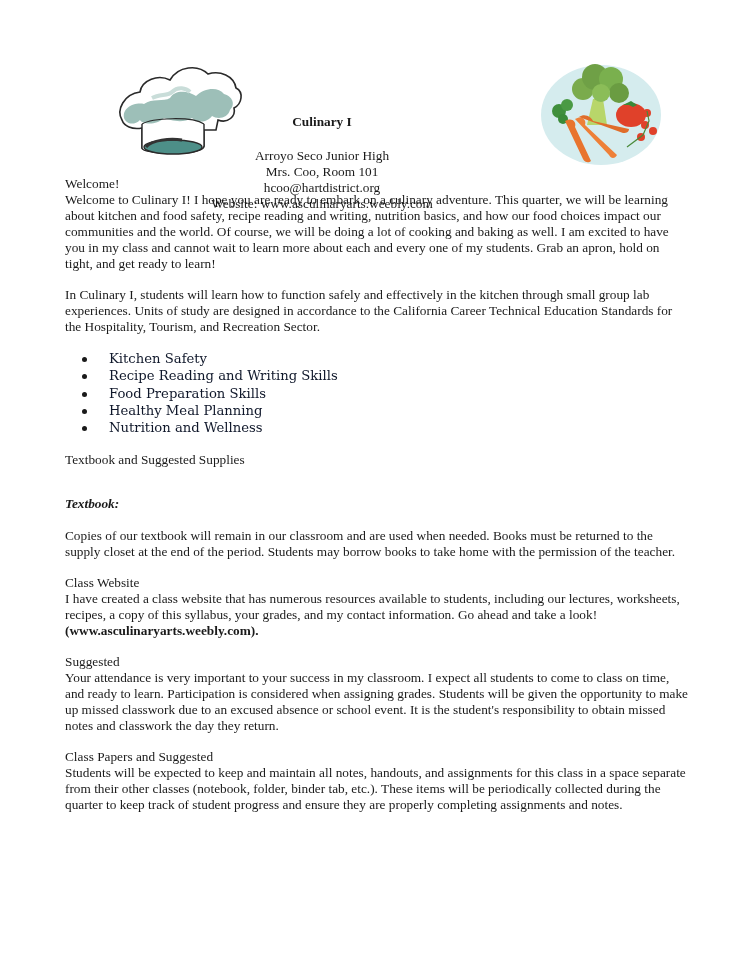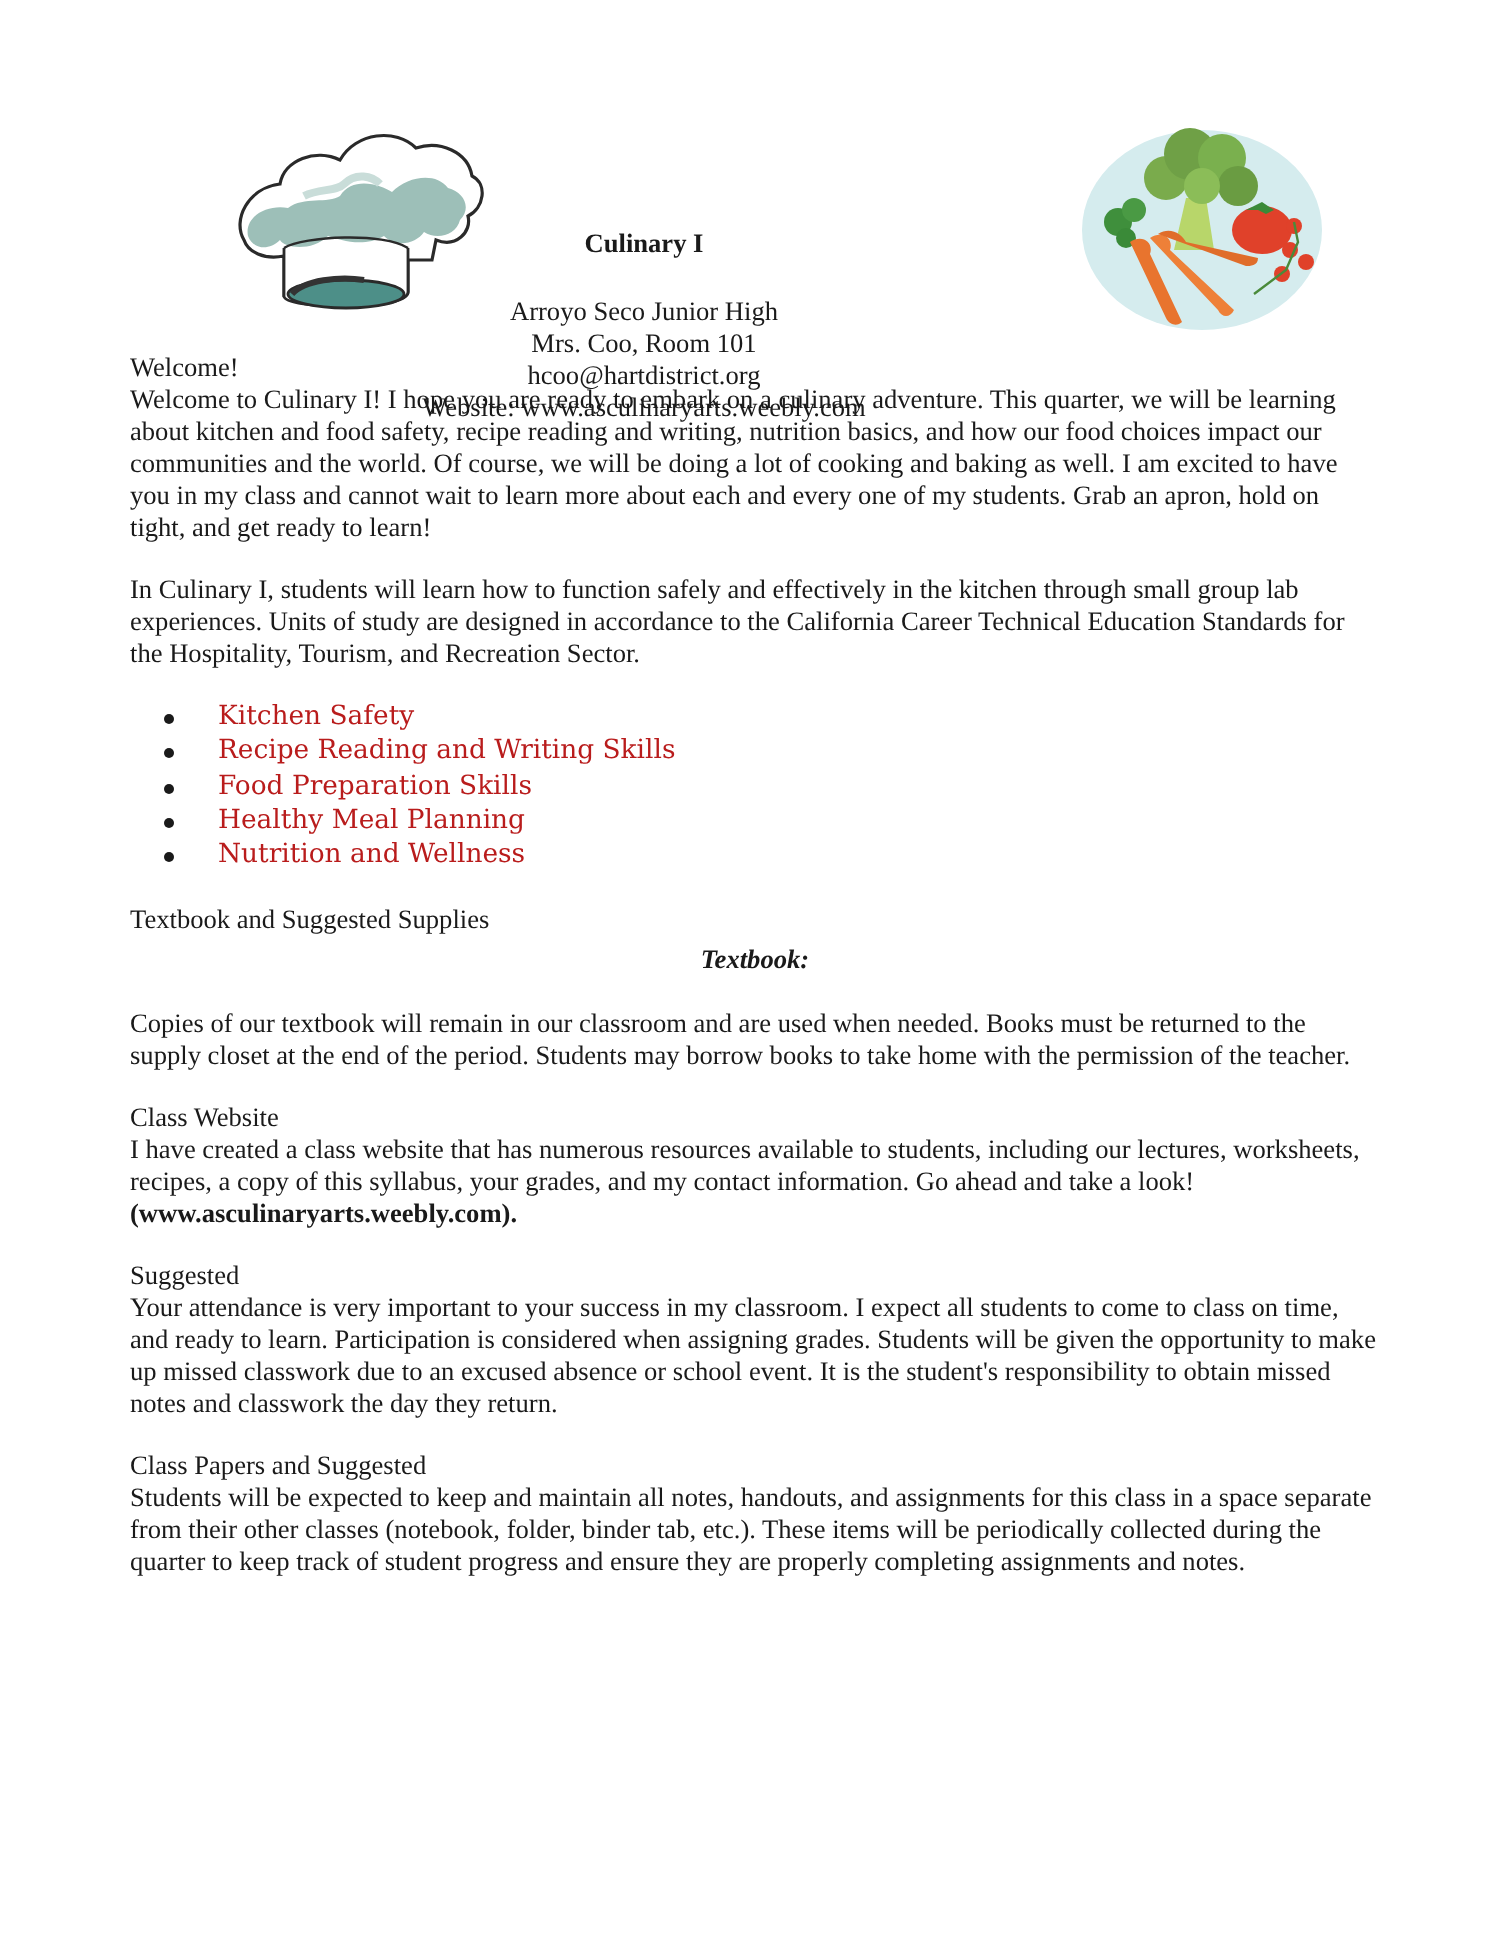--- a/index.html
+++ b/index.html
@@ -22,24 +22,24 @@
     .hat-img { position: absolute; left: 112px; top: 58px; width: 132px; height: 106px; }
     .veg-img { position: absolute; left: 537px; top: 55px; width: 128px; height: 112px; }
 
     
     .content { position: absolute; left: 65px; top: 176px; width: 625px; }
     .section { margin-bottom: 15px; }
     .heading { font-weight: normal; }
     .para { }
 
     .units { list-style: none; margin: 15px 0 16px 0; font-family: "DejaVu Serif", serif; font-size: 13.2px; }
-    .units li { position: relative; padding-left: 44px; line-height: 17.3px; color: #b91c1c; }
+    .units li { position: relative; padding-left: 44px; line-height: 17.3px; color: #0f172a; }
     .units li .bullet { position: absolute; left: 17px; top: 7px; width: 5px; height: 5px; border-radius: 50%; background: #1a1a1a; }
 
-    .sub-italic { font-weight: bold; font-style: italic; margin-top: 4px; margin-bottom: 16px; text-align: center; }
+    .sub-italic { font-weight: bold; font-style: italic; margin-top: 28px; margin-bottom: 16px; }
     .bold-link { font-weight: bold; }
   </style>
 </head>
 <body>
 
 <div class="page">
 
   <svg class="hat-img" viewBox="0 0 132 106">
     <path d="M10 62 C4 52 12 36 28 34 C30 22 46 16 58 22 C66 8 86 6 96 16 C108 12 122 18 124 30 C132 34 130 46 122 50 C124 58 116 66 106 62 L104 72 L92 72 L92 88 C92 96 46 98 30 90 L30 70 C20 72 12 68 10 62 Z" fill="#ffffff" stroke="#2a2a2a" stroke-width="1.6"></path>
     <path d="M12 60 C10 50 22 44 32 46 C40 40 52 44 58 40 C64 30 78 34 84 38 C92 30 106 28 112 36 C120 38 124 46 118 52 C116 60 106 62 100 58 C96 64 86 66 80 60 C70 66 58 62 52 60 C44 68 30 66 28 62 C22 68 14 66 12 60 Z" fill="#9dbfb8"></path>

